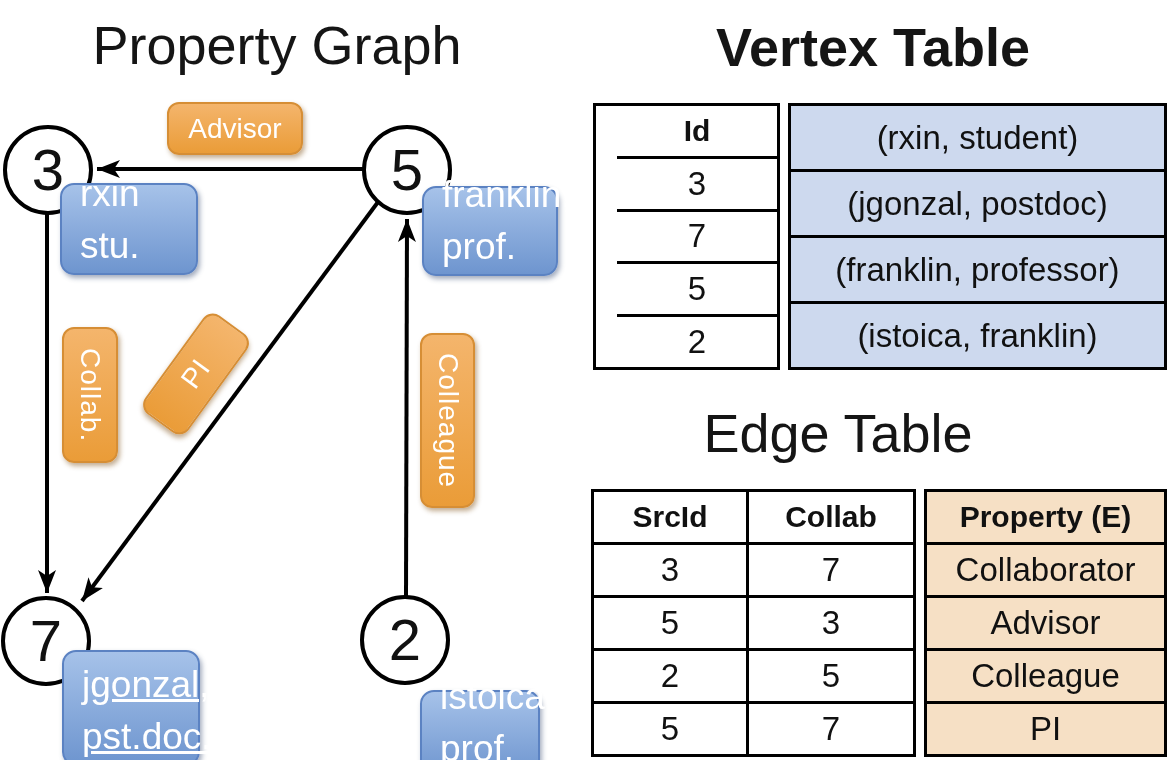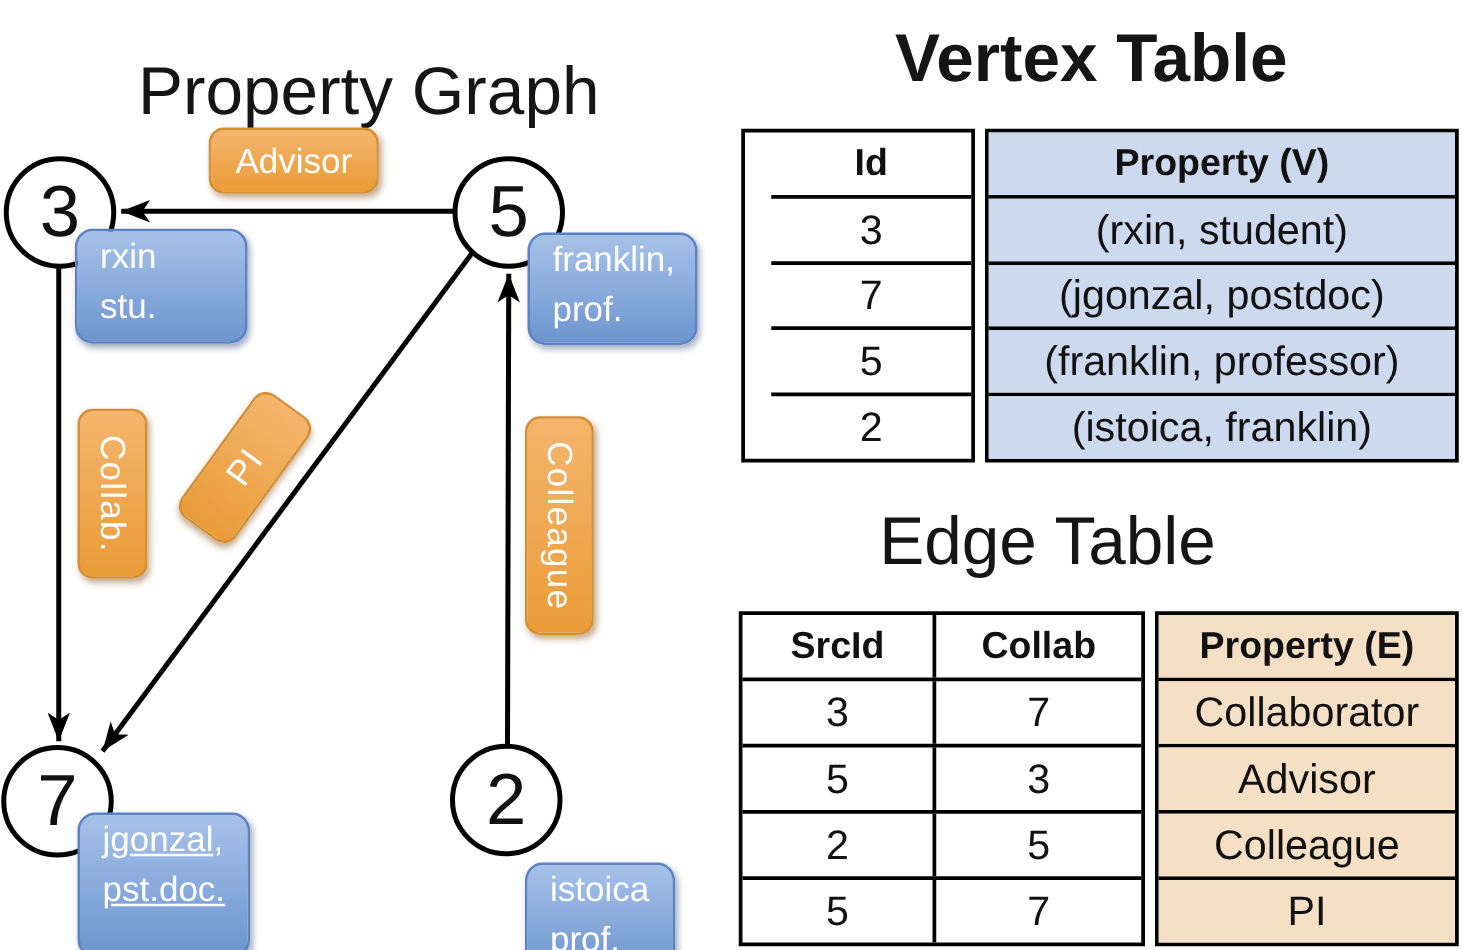--- a/index.html
+++ b/index.html
@@ -5,21 +5,21 @@
   html,body{margin:0;padding:0;background:#fff;}
   .canvas{
     position:relative;width:1170px;height:760px;background:#ffffff;
     font-family:"Liberation Sans",sans-serif;overflow:hidden;
   }
   
   .big-title{
     position:absolute;text-align:center;color:#151515;
     font-size:54px;font-weight:400;letter-spacing:0px;line-height:1.0;
   }
-  .graph-title{left:44px;top:18px;width:502px;margin-top:28px;}
+  .graph-title{left:26px;top:18px;width:502px;}
   .vertex-title{left:593px;top:20px;width:560px;font-weight:bold;}
   .edge-title{left:593px;top:406px;width:490px;}
 
   
   .edges{position:absolute;left:0;top:0;z-index:1;}
 
   
   .node{
     position:absolute;width:82px;height:82px;border:4px solid #000;
     border-radius:50%;background:#fff;z-index:2;
@@ -30,22 +30,22 @@
   .node-5{left:362px;top:125px;}
   .node-7{left:1px;top:596px;}
   .node-2{left:360px;top:595px;}
 
   
   .vbox{
     position:absolute;z-index:3;border-radius:14px;
     background:linear-gradient(#a6c2e9,#6e95cf);
     border:2px solid #5b82c2;
     box-shadow:2px 3px 5px rgba(50,70,110,.45);
-    color:#fff;font-size:28px;line-height:1.42;
-    display:flex;flex-direction:column;justify-content:flex-start;
+    color:#fff;font-size:37px;line-height:1.42;
+    display:flex;flex-direction:column;justify-content:flex-end;
     padding-left:18px;box-sizing:border-box;
   }
   .vbox-rxin{left:60px;top:183px;width:138px;height:92px;}
   .vbox-franklin{left:422px;top:186px;width:136px;height:90px;}
   .vbox-jgonzal{left:62px;top:650px;width:138px;height:116px;text-decoration:underline;}
   .vbox-istoica{left:420px;top:652px;width:120px;height:88px;margin-top:38px;}
 
   
   .ebox{
     position:absolute;z-index:4;border-radius:12px;
@@ -166,23 +166,20 @@
         </div>
       <div class="tbl-row">
           <div class="cell">5</div>
         </div>
       <div class="tbl-row">
           <div class="cell">2</div>
         </div>
     </div>
     <div class="tbl-block vertex-prop-block">
       <div class="tbl-row">
-          <div class="cell hdr blue-bg">Property (V)</div>
-        </div>
-      <div class="tbl-row">
           <div class="cell blue-bg">(rxin, student)</div>
         </div>
       <div class="tbl-row">
           <div class="cell blue-bg">(jgonzal, postdoc)</div>
         </div>
       <div class="tbl-row">
           <div class="cell blue-bg">(franklin, professor)</div>
         </div>
       <div class="tbl-row">
           <div class="cell blue-bg">(istoica, franklin)</div>

